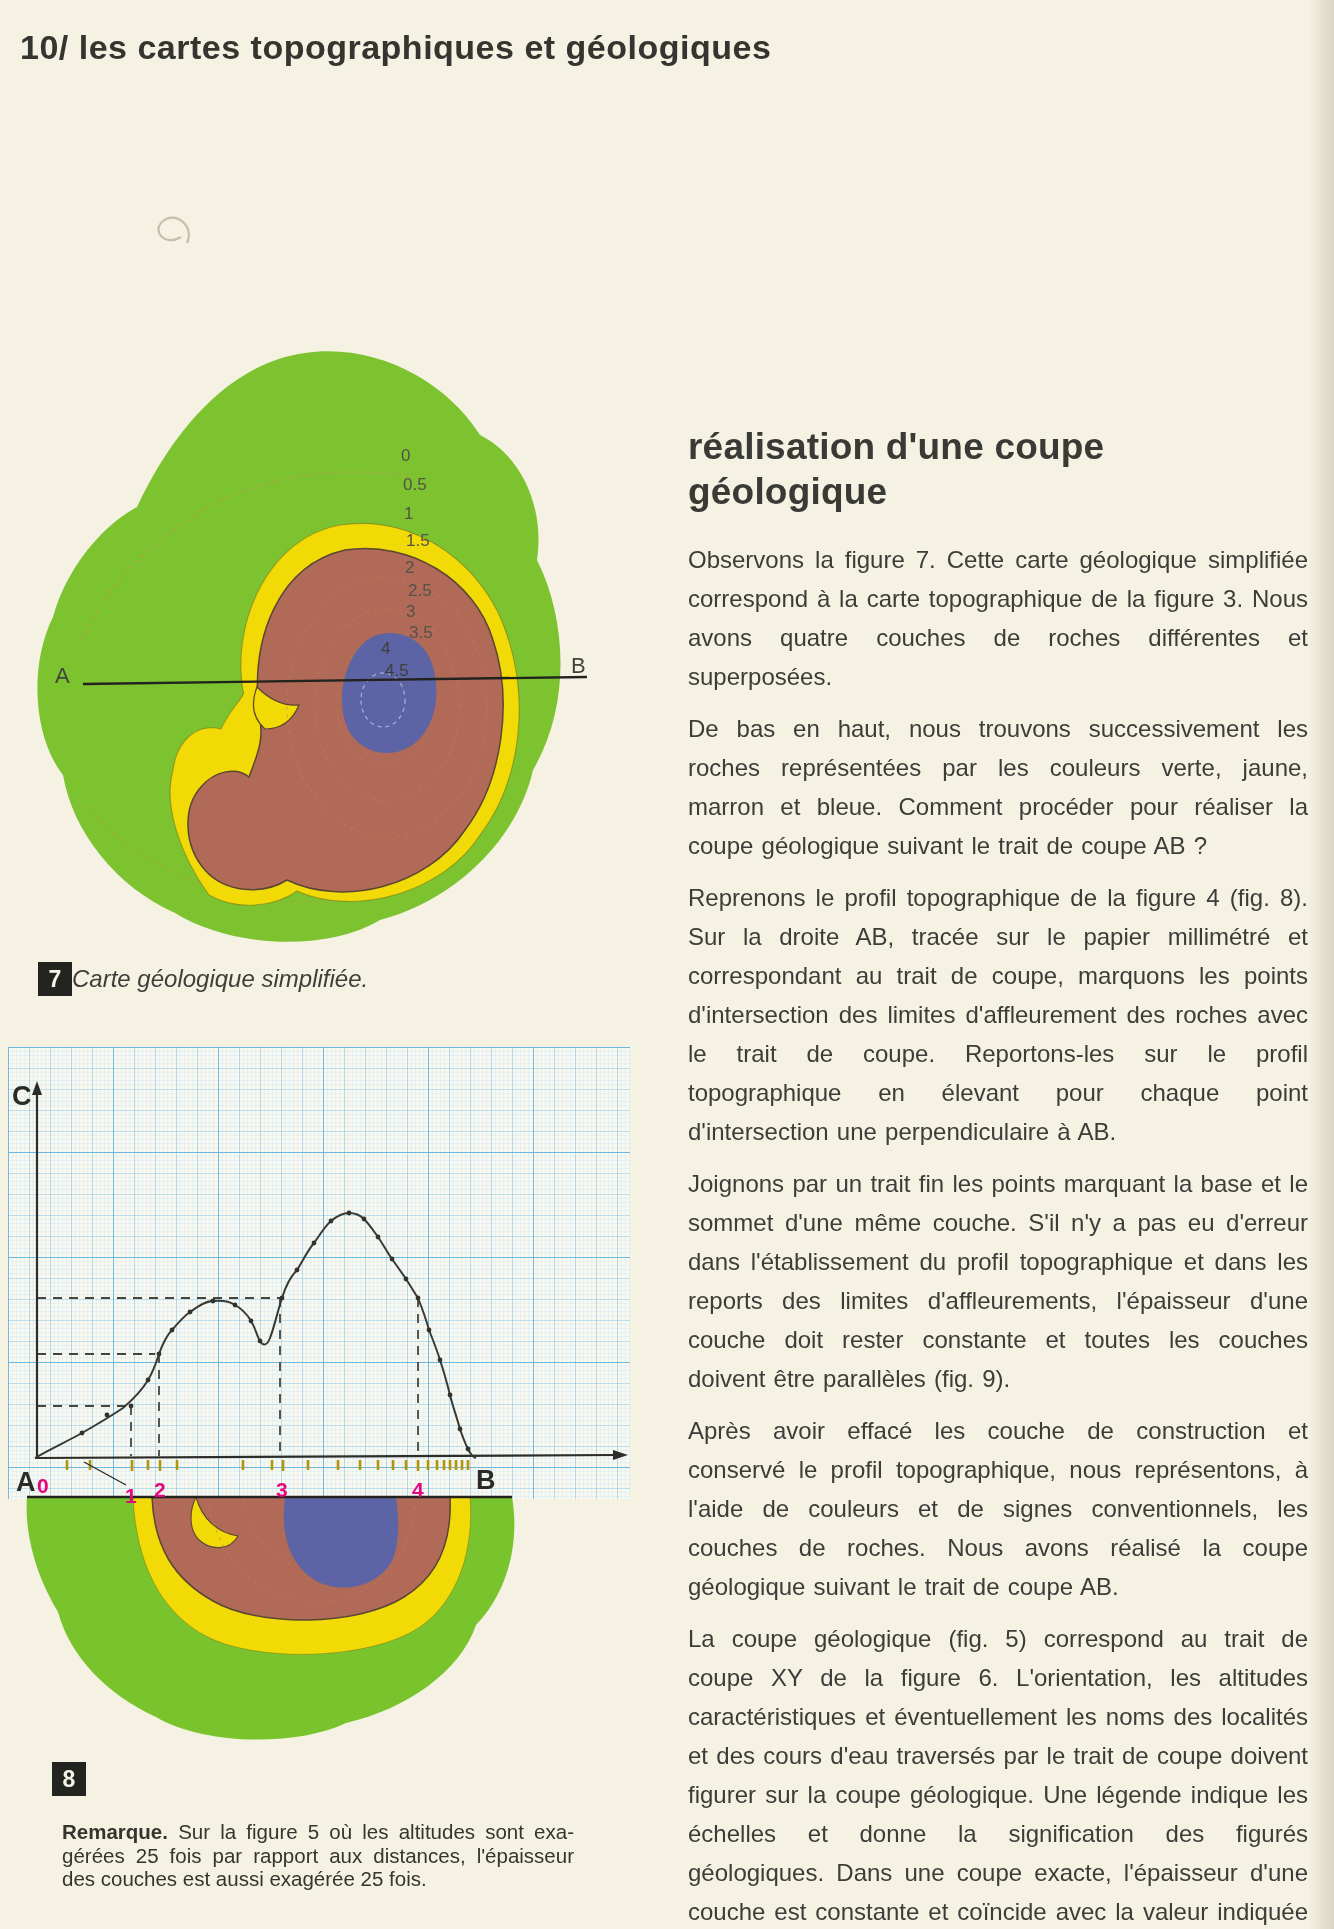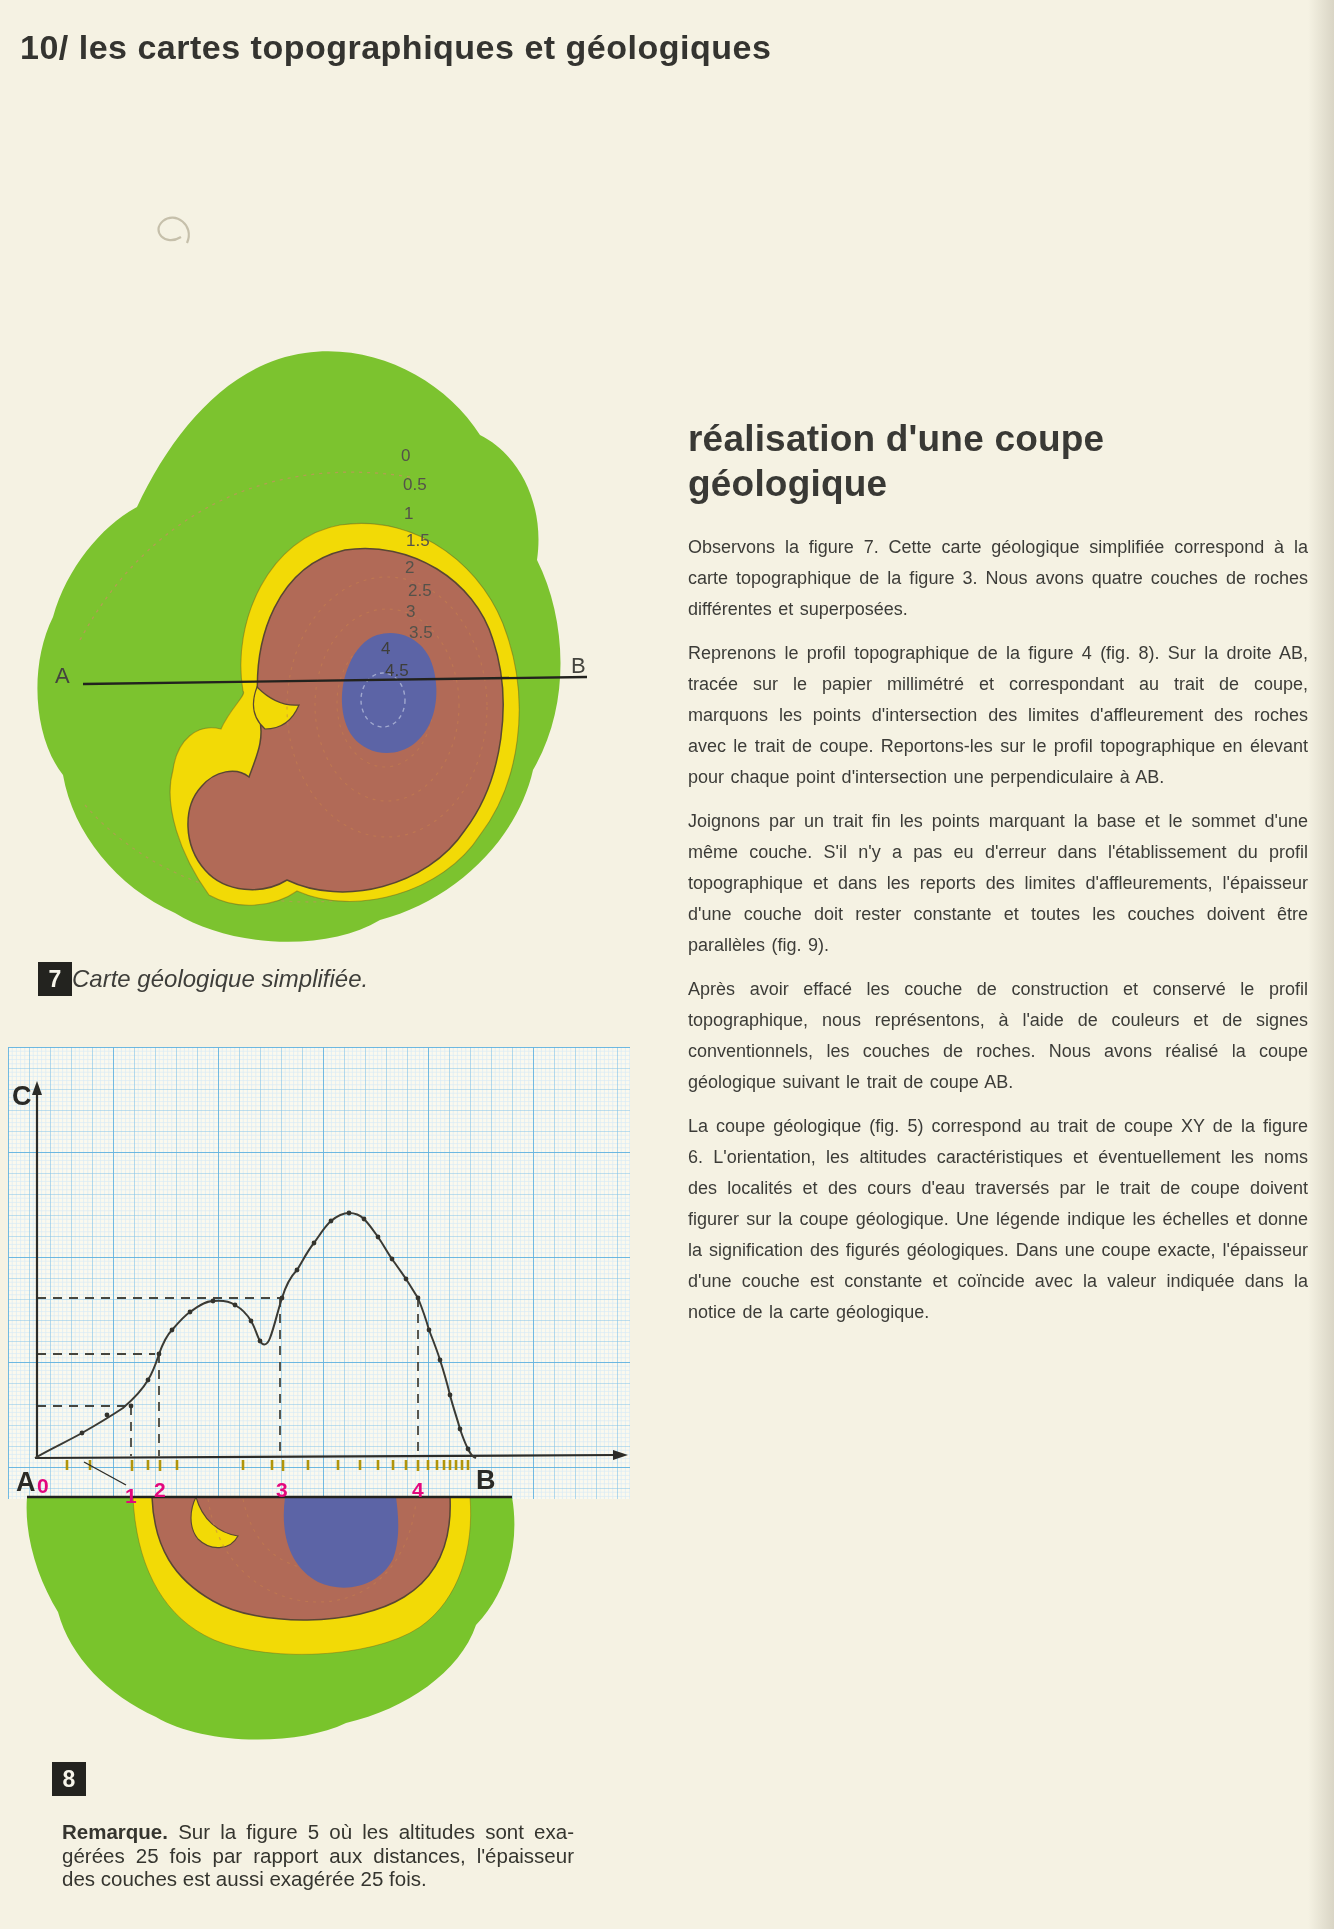--- a/index.html
+++ b/index.html
@@ -11,22 +11,22 @@
     color:#343430; letter-spacing:.5px;}
   .fig{position:absolute;}
   .caption{position:absolute; display:flex; align-items:flex-start;}
   .badge{width:34px; height:34px; background:#23231f; color:#f7f5ea; font-size:23px; font-weight:bold;
     display:flex; align-items:center; justify-content:center; flex:0 0 auto;}
   .caption-text{font-style:italic; font-size:24px; color:#3e3e3a; padding-top:3px; white-space:nowrap;}
   .remark{position:absolute; left:62px; top:1820px; width:512px; font-size:20.5px; line-height:23.5px;
     text-align:justify; color:#35352f;}
   .remark b{font-weight:bold;}
   .article{position:absolute; left:688px; top:416px; width:620px; color:#3c3c38;}
-  .article h2{font-size:37px; line-height:45px; font-weight:bold; margin:0 0 26px 0; color:#393935; letter-spacing:.2px;}
-  .article p{font-size:18px; line-height:31px; text-align:justify; margin:0 0 13px 0; word-spacing:1.5px;}
+  .article h2{font-size:37px; line-height:45px; font-weight:bold; margin:8px 0 26px 0; color:#393935; letter-spacing:.2px;}
+  .article p{font-size:24px; line-height:39px; text-align:justify; margin:0 0 13px 0; word-spacing:1.5px;}
   .article p b{font-weight:bold;}
   svg text{font-family:"Liberation Sans", sans-serif;}
 </style>
 </head>
 <body>
 
 <div class="page">
   <div class="page-edge"></div>
 
   <div class="title">10/ les cartes topographiques et géologiques</div>
@@ -205,18 +205,19 @@
     <div class="badge">8</div>
   </div>
 
   <div class="remark">
     <b>Remarque.</b><span> Sur la figure 5 où les altitudes sont exa-gérées 25 fois par rapport aux distances, l'épaisseur des couches est aussi exagérée 25 fois.</span>
   </div>
 
   <div class="article">
     <h2>réalisation d'une coupe géologique</h2>
     <p>Observons la figure 7. Cette carte géologique simplifiée correspond à la carte topographique de la figure 3. Nous avons quatre couches de roches différentes et superposées.</p>
+    <p>De bas en haut, nous trouvons successivement les roches représentées par les couleurs verte, jaune, marron et bleue. Comment procéder pour réaliser la coupe géologique suivant le trait de coupe AB ?</p>
     <p>Reprenons le profil topographique de la figure 4 (fig. 8). Sur la droite AB, tracée sur le papier millimétré et correspondant au trait de coupe, marquons les points d'intersection des limites d'affleurement des roches avec le trait de coupe. Reportons-les sur le profil topographique en élevant pour chaque point d'intersection une perpendiculaire à AB.</p>
     <p>Joignons par un trait fin les points marquant la base et le sommet d'une même couche. S'il n'y a pas eu d'erreur dans l'établissement du profil topographique et dans les reports des limites d'affleurements, l'épaisseur d'une couche doit rester constante et toutes les couches doivent être parallèles (fig. 9).</p>
     <p>Après avoir effacé les couche de construction et conservé le profil topographique, nous représentons, à l'aide de couleurs et de signes conventionnels, les couches de roches. Nous avons réalisé la coupe géologique suivant le trait de coupe AB.</p>
     <p>La coupe géologique (fig. 5) correspond au trait de coupe XY de la figure 6. L'orientation, les altitudes caractéristiques et éventuellement les noms des localités et des cours d'eau traversés par le trait de coupe doivent figurer sur la coupe géologique. Une légende indique les échelles et donne la signification des figurés géologiques. Dans une coupe exacte, l'épaisseur d'une couche est constante et coïncide avec la valeur indiquée dans la notice de la carte géologique.</p>
   </div>
 </div>
 
 </body></html>

